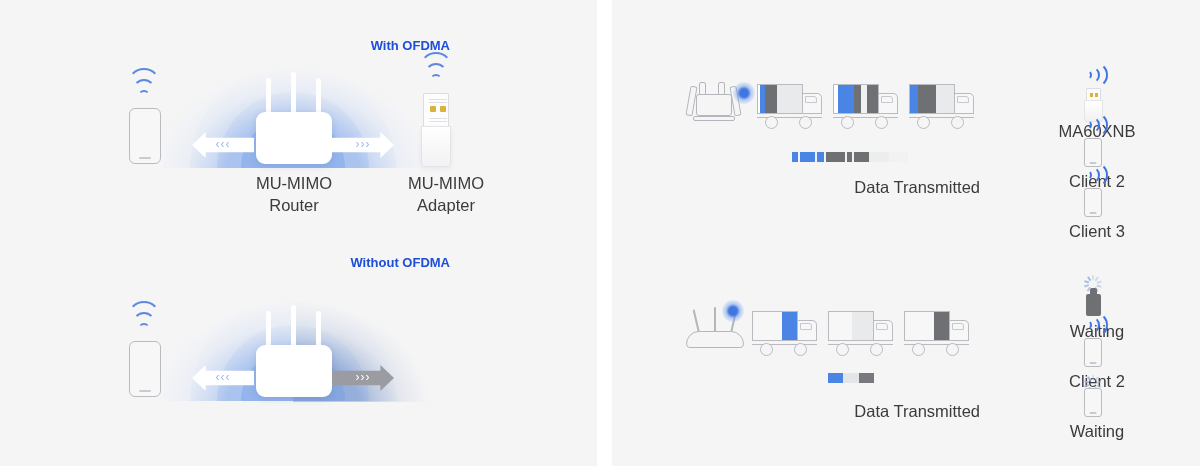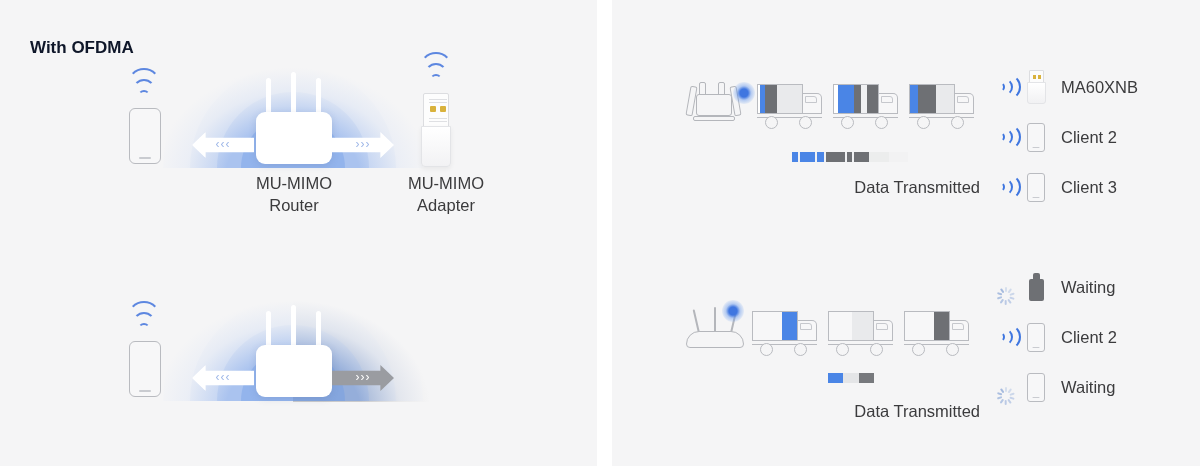--- a/index.html
+++ b/index.html
@@ -232,24 +232,24 @@
     line-height: 22px;
     color: #3b3b3d;
     white-space: pre-line;
   }
   #cap-router-1  { left: 194px; top: 172px; width: 200px; }
   #cap-adapter-1 { left: 366px; top: 172px; width: 160px; }
 
   .rtitle {
     position: absolute;
     width: 420px;
-    text-align: left;
-    font-size: 17px;
+    text-align: right;
+    font-size: 13px;
     font-weight: bold;
-    color: #0f172a;
+    color: #1d4ed8;
   }
   #title-with    { left: 30px; top: 38px; }
   #title-without { left: 30px; top: 255px; }
 
   
   .r6 { position: absolute; left: 688px; top: 82px; width: 52px; height: 46px; }
   .r6 .body {
     position: absolute;
     left: 8px; top: 12px;
     width: 36px; height: 22px;
@@ -389,20 +389,21 @@
   
   .clients { position: absolute; width: 200px; }
   #clients-with    { left: 993px; top: 62px; }
   #clients-without { left: 993px; top: 262px; }
 
   .client-row {
     position: relative;
     height: 50px;
     display: flex;
     align-items: center;
+    flex-direction: column;
   }
   .sig {
     position: relative;
     width: 26px;
     height: 26px;
     flex: 0 0 26px;
   }
   .sig i {
     position: absolute;
     left: 2px;
@@ -676,20 +677,21 @@
           <i></i>
           <i></i>
         </div>
       <div class="cicon">
           <div class="mini-phone"></div>
         </div>
       <div class="cname">Client 3</div>
     </div>
   </div>
 
+  <div class="rtitle" id="title-without">Without OFDMA</div>
 
   <div class="rclassic">
     <div class="a a1"></div>
       <div class="a a2"></div>
       <div class="a a3"></div>
     <div class="dome"></div>
   </div>
   <div class="blue-dot" id="dot-without"></div>
 
   <div class="truck" id="truck-o-1">

